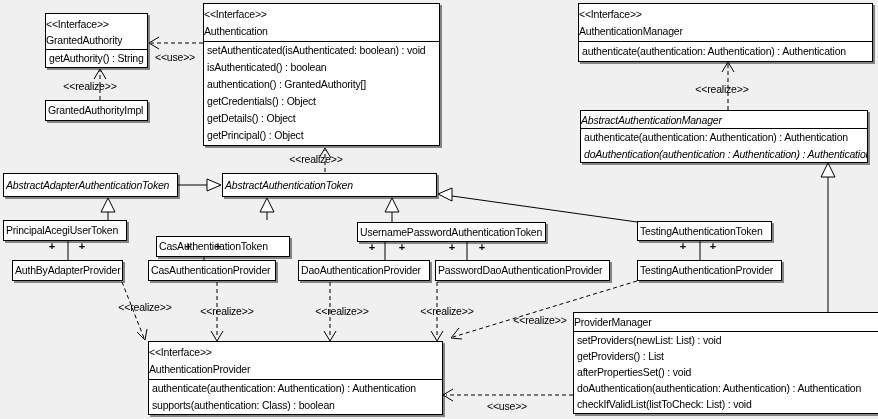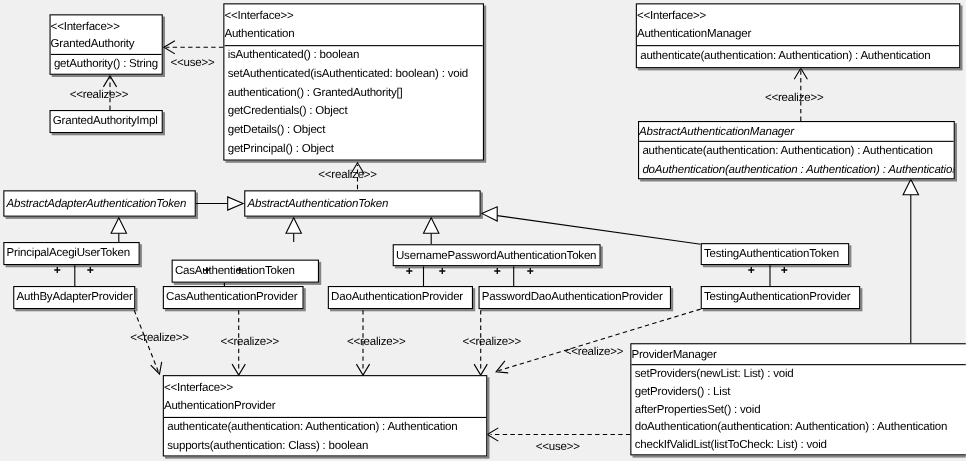--- a/index.html
+++ b/index.html
@@ -130,22 +130,22 @@
   <div class="uml-box" style="left:45px;top:100px;width:103px;height:21px">
     <div class="plain-name">GrantedAuthorityImpl</div>
   </div>
 
   <div class="uml-box" style="left:203px;top:3px;width:237px;height:143px">
     <div class="hdr hdr2">
       <div class="hline">&lt;&lt;Interface&gt;&gt;</div>
       <div class="hline">Authentication</div>
     </div>
     <div class="methods">
+      <div class="m">setAuthenticated(isAuthenticated: boolean) : void</div>
       <div class="m">isAuthenticated() : boolean</div>
-      <div class="m">setAuthenticated(isAuthenticated: boolean) : void</div>
       <div class="m">authentication() : GrantedAuthority[]</div>
       <div class="m">getCredentials() : Object</div>
       <div class="m">getDetails() : Object</div>
       <div class="m">getPrincipal() : Object</div>
     </div>
   </div>
 
   <div class="uml-box am1" style="left:578px;top:3px;width:295px;height:59px">
     <div class="hdr hdr2">
       <div class="hline">&lt;&lt;Interface&gt;&gt;</div>

